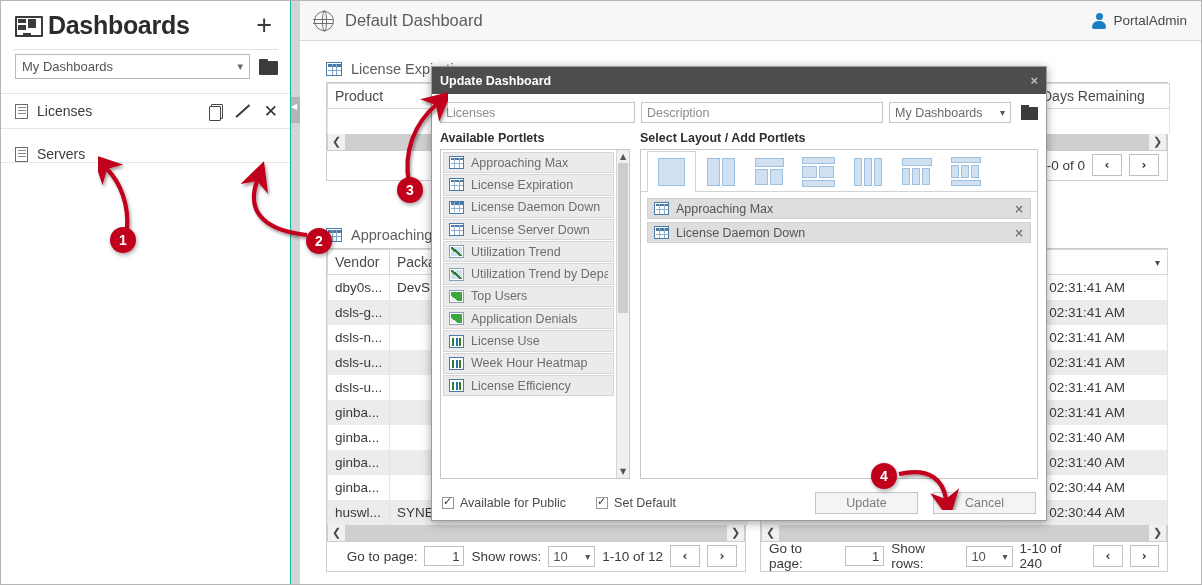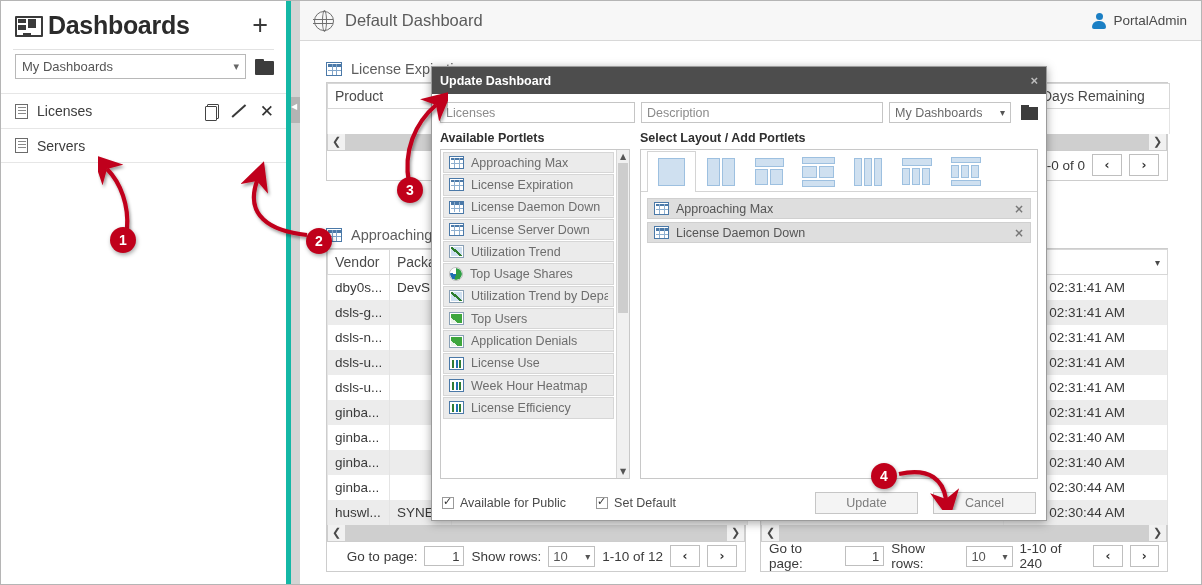--- a/index.html
+++ b/index.html
@@ -18,21 +18,21 @@
     border: 1px solid #b5b5b5;
     background: #fff;
     overflow: hidden;
   }
 
   
   .sidebar {
     position: absolute; left: 0; top: 0;
     width: 290px; height: 585px;
     background: #fff;
-    border-right: 5px solid #14b8a6;
+    border-right: 1px solid #14b8a6;
   }
   .sb-header {
     display: flex; align-items: center;
     padding: 10px 14px 6px 14px;
   }
   .sb-title {
     font-size: 25px; font-weight: bold; color: #2b2b2b;
     margin-left: 9px; letter-spacing: -0.3px;
   }
   .sb-plus {
@@ -70,21 +70,21 @@
     background:#3c3c3c; border-radius:1px 1px 0 0;
   }
   .sb-row {
     display:flex; align-items:center;
     height: 35px;
     padding: 0 12px 0 14px;
     border-top: 1px solid #e6e6e6;
     font-size: 14px; color:#3c3c3c;
     background:#fff;
   }
-  .sb-row:last-of-type { border-bottom: 1px solid #e6e6e6; }
+  .sb-row:last-of-type { border-bottom: 1px solid #e6e6e6; align-items: flex-end; }
   .sb-row .lbl { margin-left: 9px; }
   .sb-acts { margin-left:auto; display:flex; align-items:center; gap:13px; }
   .ico-doc { width:13px; height:15px; position:relative; cursor:pointer; }
   .ico-doc::before{
     content:""; position:absolute; left:2px; top:0; width:10px; height:13px;
     border:1.5px solid #444; background:#fff; border-radius:1px;
   }
   .ico-doc::after{
     content:""; position:absolute; left:0px; top:2px; width:10px; height:13px;
     border:1.5px solid #444; background:#fff; border-radius:1px;
@@ -695,24 +695,20 @@
                   <span class="ic grid"></span>
                   <span class="pl">License Daemon Down</span>
                 </div>
                 <div class="p-item">
                   <span class="ic grid"></span>
                   <span class="pl">License Server Down</span>
                 </div>
                 <div class="p-item">
                   <span class="ic line"></span>
                   <span class="pl">Utilization Trend</span>
-                </div>
-                <div class="p-item">
-                  <span class="ic pie"></span>
-                  <span class="pl">Top Usage Shares</span>
                 </div>
                 <div class="p-item">
                   <span class="ic line"></span>
                   <span class="pl">Utilization Trend by Department</span>
                 </div>
                 <div class="p-item">
                   <span class="ic area"></span>
                   <span class="pl">Top Users</span>
                 </div>
                 <div class="p-item">

